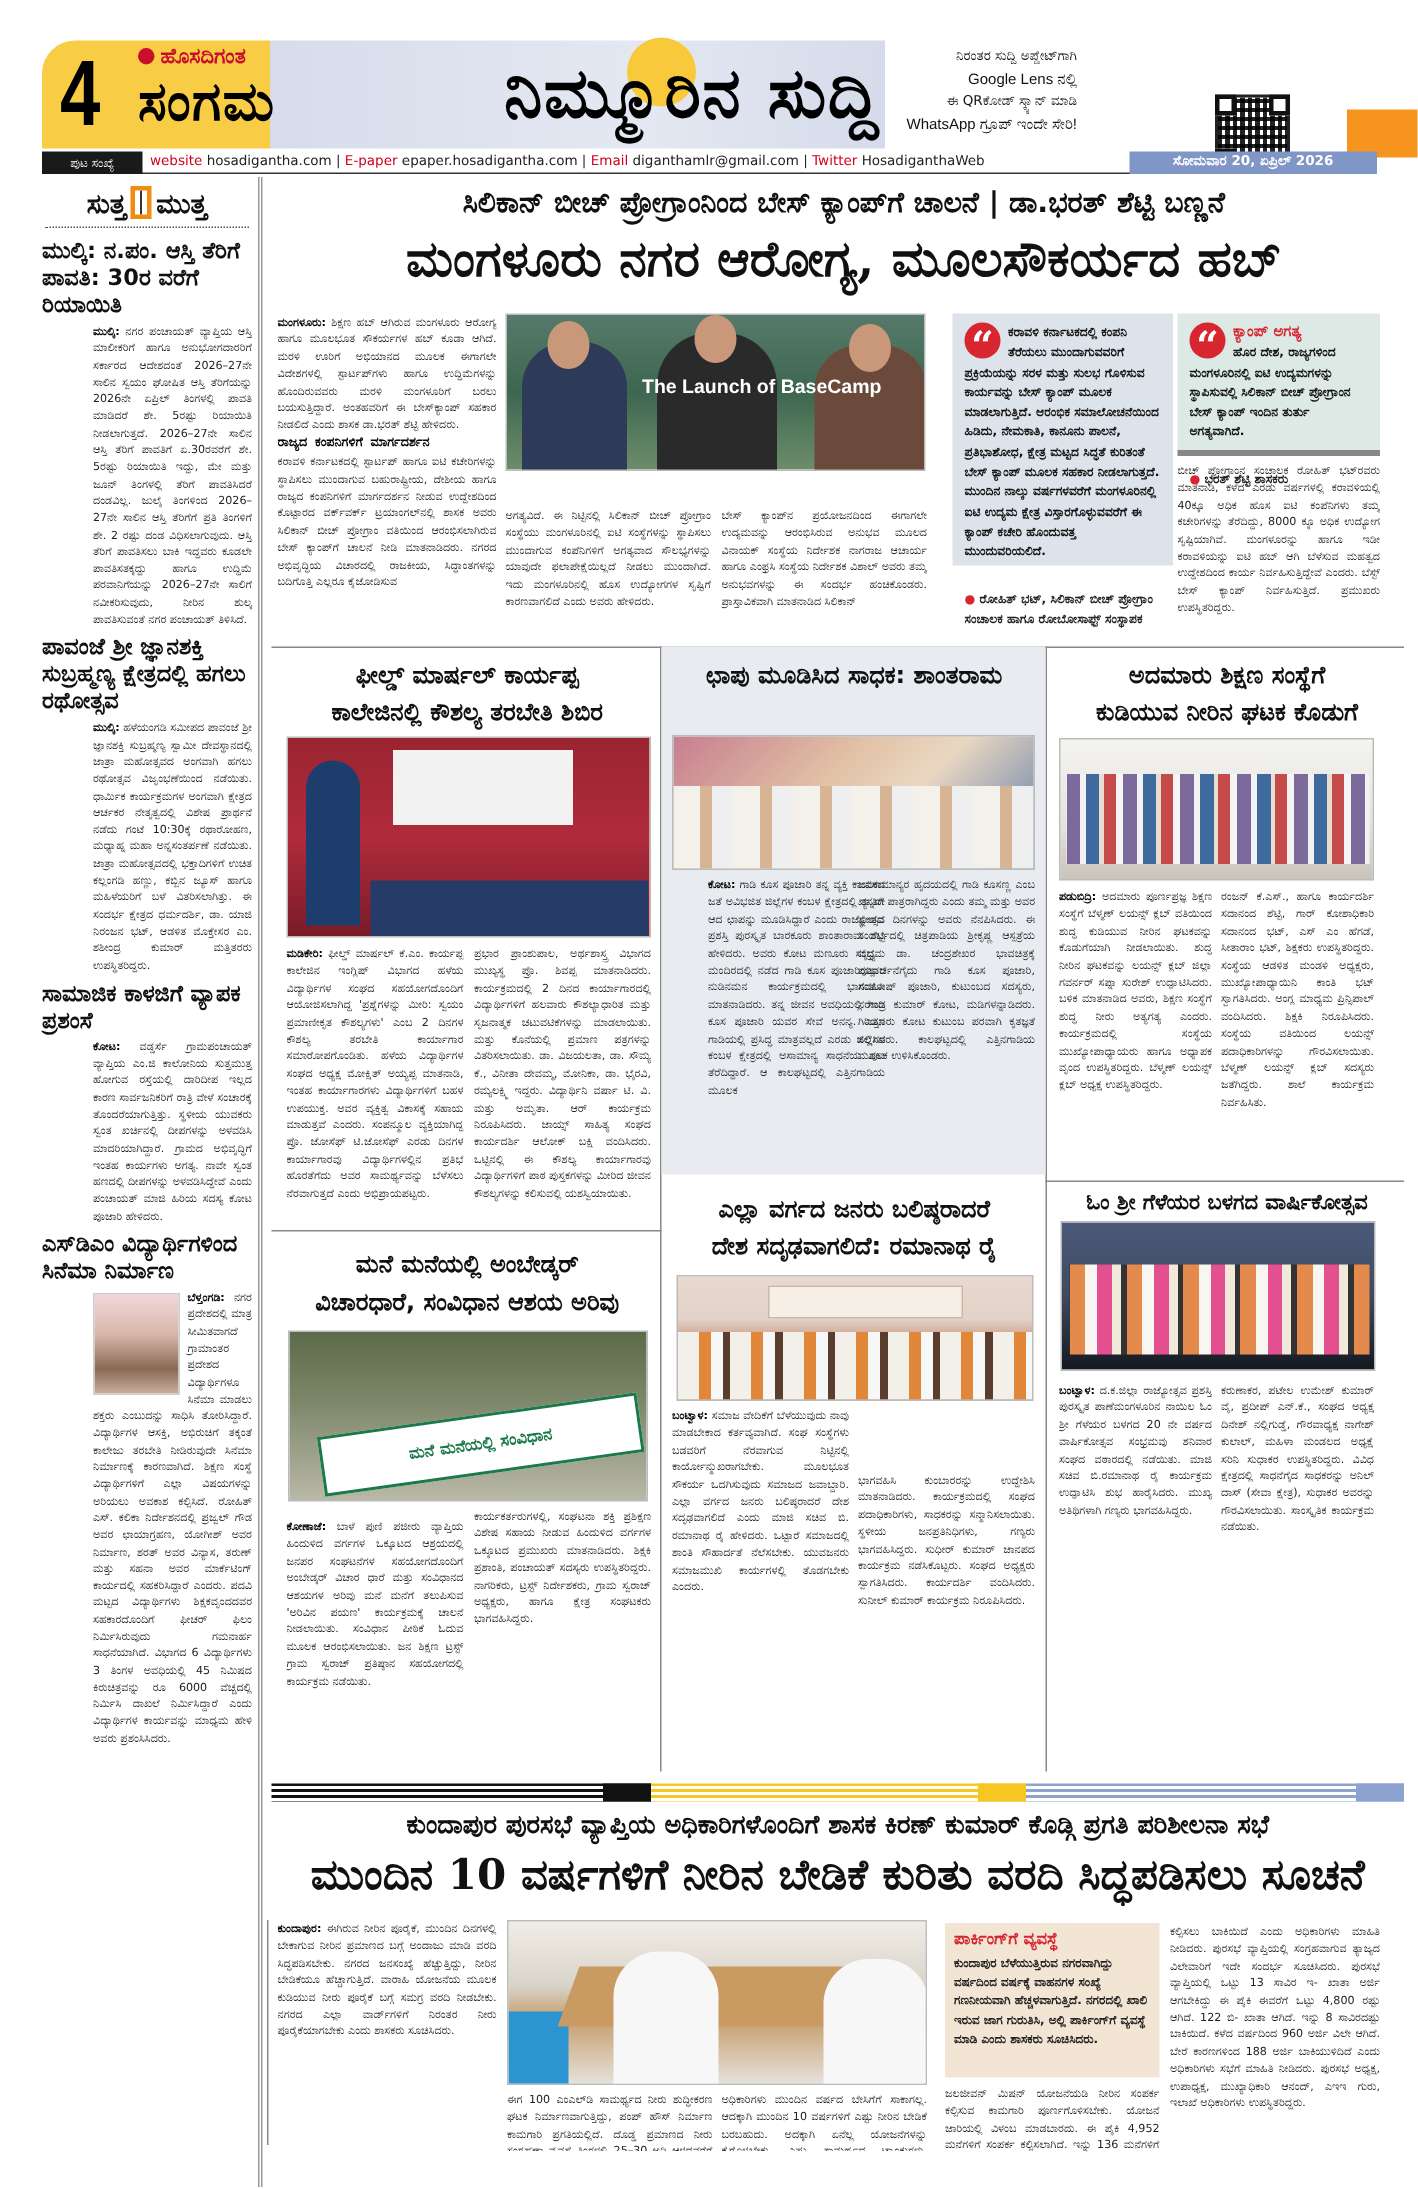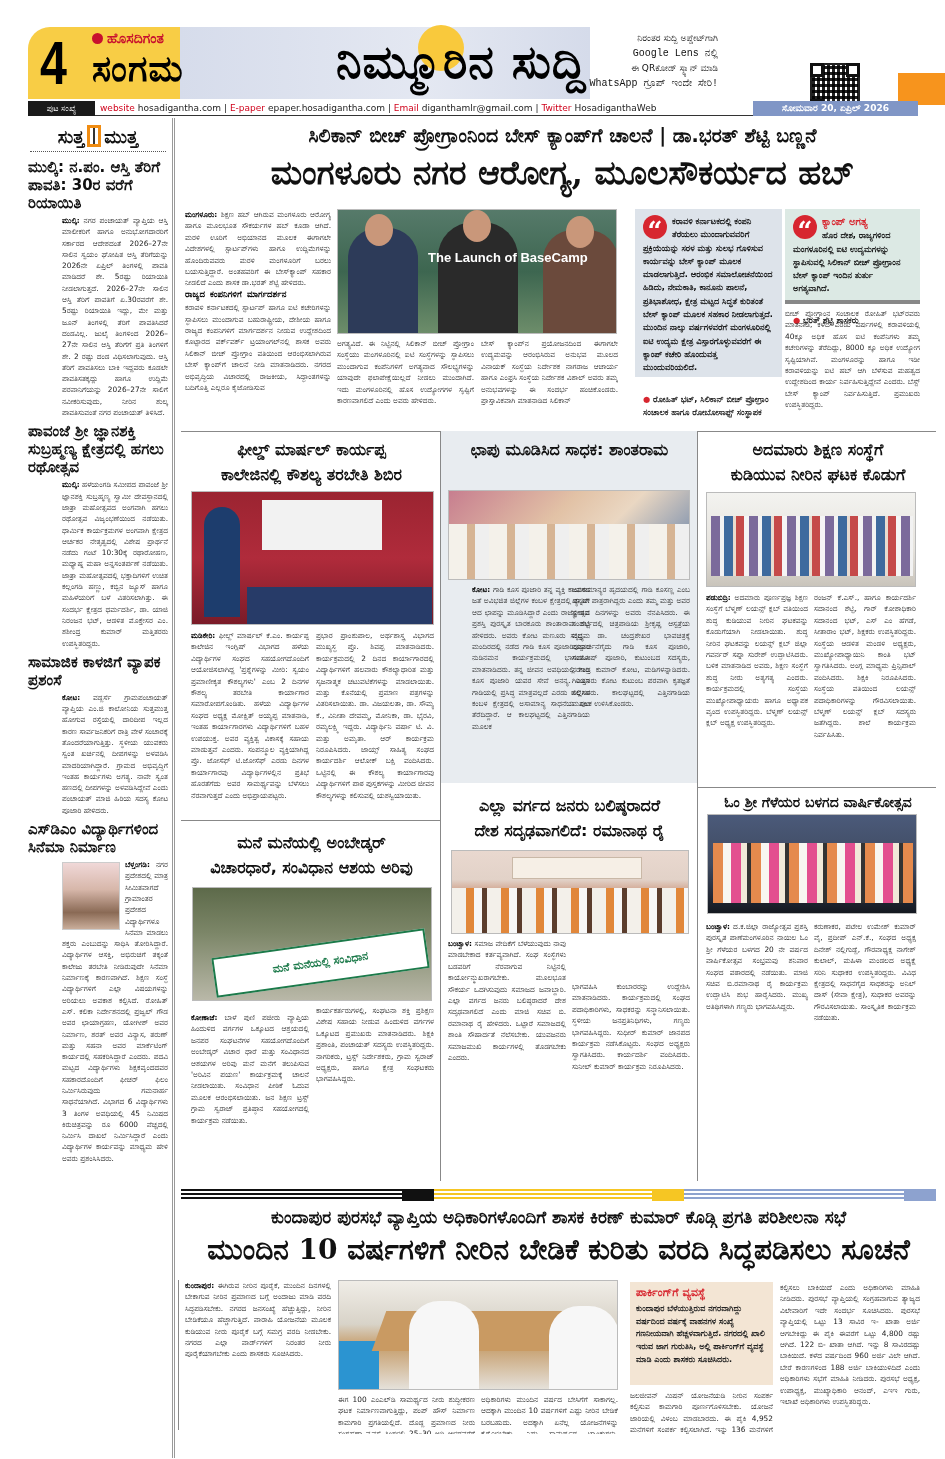--- a/index.html
+++ b/index.html
@@ -10,21 +10,21 @@
   .masthead { position: absolute; left: 28px; top: 27px; width: 860px; height: 72px; }
   .mast-yellow { position: absolute; left: 0; top: 0; width: 152px; height: 72px; background: #f8cd45; border-top-left-radius: 22px; }
   .mast-blue { position: absolute; left: 152px; top: 0; width: 410px; height: 72px; background: linear-gradient(90deg,#d6dceb 0%,#e4e8f2 60%,#d5dbea 100%); }
   .mast-sun { position: absolute; left: 390px; top: -2px; width: 46px; height: 46px; border-radius: 50%; background: #f9c93c; }
   .page-num { position: absolute; left: 12px; top: 4px; font-family: "Liberation Sans", sans-serif; font-weight: 900; font-size: 62px; line-height: 64px; color: #000; transform: scaleX(0.78); transform-origin: left; }
   .brand-small { position: absolute; left: 64px; top: 3px; font-size: 14px; font-weight: bold; color: #c8102e; }
   .brand-small .dot { display:inline-block; width: 11px; height: 11px; border-radius: 50%; background: #c8102e; margin-right: 4px; vertical-align: -1px; }
   .brand-big { position: absolute; left: 64px; top: 20px; font-size: 36px; font-weight: 900; line-height: 44px; color: #000; letter-spacing: 1px; }
   .section-title { position: absolute; left: 308px; top: 5px; font-family: "DejaVu Serif", serif; font-size: 46px; font-weight: 900; line-height: 60px; color: #000; letter-spacing: 1px; }
   .promo { position: absolute; left: 555px; top: 4px; width: 135px; text-align: right; font-size: 9px; line-height: 15px; color: #111; }
-  .promo .serif { font-family: Liberation Mono, monospace; font-size: 10px; }
+  .promo .serif { font-family: Liberation Sans, sans-serif; font-size: 10px; }
   .qr { position: absolute; left: 782px; top: 36px; width: 50px; height: 50px; background:
         repeating-linear-gradient(0deg, #222 0 3px, #fff 3px 6px),
         repeating-linear-gradient(90deg, #222 0 3px, #fff 3px 5px); background-blend-mode: multiply; border: 2px solid #222; }
   .qr .c { position:absolute; width: 14px; height: 14px; border: 3px solid #111; background:#fff; }
   .orange-block { position: absolute; left: 870px; top: 46px; width: 50px; height: 32px; background: #f7941d; }
 
   .infobar { position: absolute; left: 28px; top: 101px; width: 890px; height: 15px; border-bottom: 1px solid #333; }
   .ib-pages { position: absolute; left: 0; top: 0; width: 67px; height: 15px; background: #1a1a1a; color: #fff; font-size: 8px; line-height: 15px; text-align: center; }
   .ib-links { position: absolute; left: 72px; top: 0; font-size: 9px; line-height: 15px; color: #222; white-space: nowrap; }
   .ib-links .lbl { color: #d0021b; }
@@ -40,21 +40,21 @@
   .lphoto { float: left; width: 58px; height: 68px; margin: 3px 5px 2px 0; background: linear-gradient(180deg,#f0d8d8 0%,#d7b7aa 40%,#8a6a55 75%,#c9ad9a 100%); border: 1px solid #ccc; }
 
   
   .lead-kicker { position: absolute; left: 185px; top: 122px; width: 755px; font-size: 19px; font-weight: 900; line-height: 26px; text-align: center; white-space: nowrap; }
   .lead-head { position: absolute; left: 185px; top: 150px; width: 755px; font-size: 33px; font-weight: 900; line-height: 46px; text-align: center; white-space: nowrap; font-family: "DejaVu Serif", serif; }
   .col-text { position: absolute; font-size: 7.4px; line-height: 11.4px; text-align: justify; color: #222; overflow: hidden; }
   .col-text b { color:#000; }
   .subhead { font-weight: 900; font-size: 8.5px; color:#000; display:block; margin: 1px 0; font-family: Liberation Mono, monospace; }
   .photo { position: absolute; overflow: hidden; border: 1px solid #bbb; }
 
-  .lead-photo { left: 337px; top: 209px; width: 280px; height: 125px; background: linear-gradient(180deg,#567a6a 0%,#3d6650 50%,#6d8d6a 100%); }
+  .lead-photo { left: 337px; top: 209px; width: 280px; height: 105px; background: linear-gradient(180deg,#567a6a 0%,#3d6650 50%,#6d8d6a 100%); }
   .lead-photo .p1 { position:absolute; left: 10px; top: 18px; width: 70px; height: 110px; background: #2d3b59; border-radius: 30px 30px 0 0; }
   .lead-photo .p2 { position:absolute; left: 100px; top: 12px; width: 80px; height: 115px; background: #2a2a2a; border-radius: 35px 35px 0 0; }
   .lead-photo .p3 { position:absolute; left: 205px; top: 20px; width: 75px; height: 110px; background: #6b4a3c; border-radius: 30px 30px 0 0; }
   .lead-photo .face { position:absolute; width: 28px; height: 32px; background: #c9977a; border-radius: 50%; }
   .lead-photo .caption { position:absolute; left: 90px; top: 40px; color: #fff; font-size: 13px; font-weight: bold; font-family: "Liberation Sans", sans-serif; }
 
   .quote-box { position: absolute; padding: 6px 8px; font-size: 8.2px; line-height: 13.3px; font-weight: bold; color: #111; }
   .quote-box.q1 { left: 635px; top: 209px; width: 147px; height: 168px; background: #dde3ea; }
   .quote-box.q2 { left: 785px; top: 209px; width: 135px; height: 93px; background: #dce9e4; }
   .qmark { float: left; width: 24px; height: 24px; border-radius: 50%; background: #d7262f; color: #fff; font-size: 26px; line-height: 32px; text-align: center; margin: 0 5px 2px 0; font-family: "DejaVu Serif", serif; font-weight: 900; }

